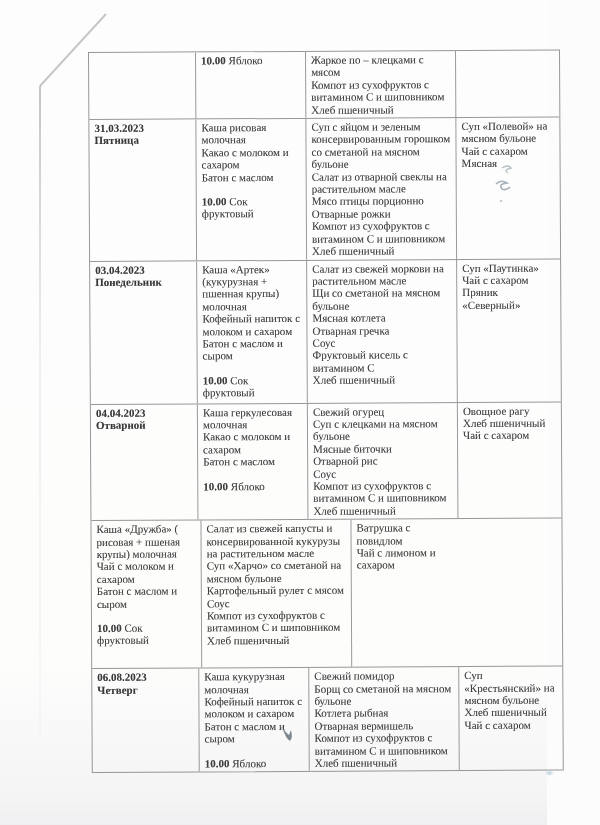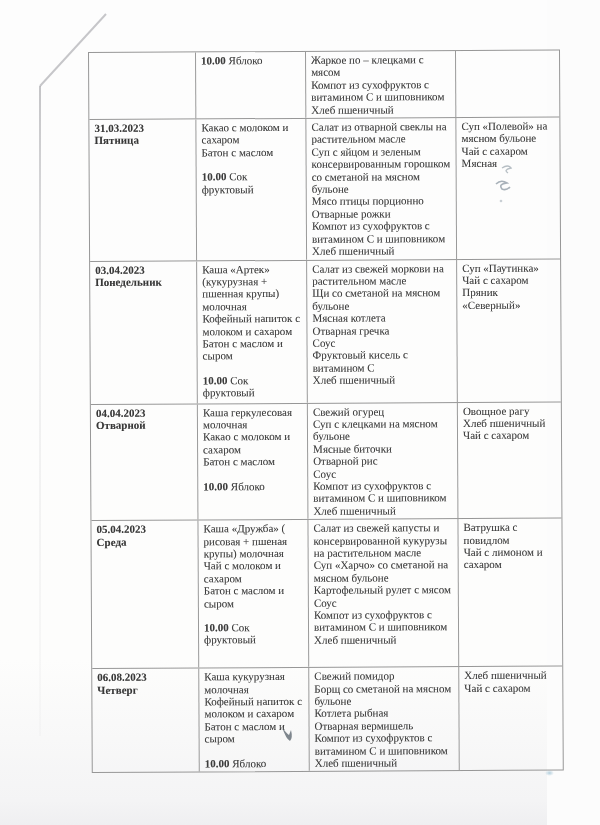--- a/index.html
+++ b/index.html
@@ -87,30 +87,31 @@
     </div>
   </div>
 
   <div class="row">
     <div class="cell c-date">
       <div class="line date">31.03.2023</div>
       <div class="line day">Пятница</div>
     </div>
     <div class="cell c-breakfast">
       <div class="lines">
+            <div class="line">Каша рисовая молочная</div>
             <div class="line">Какао с молоком и сахаром</div>
             <div class="line">Батон с маслом</div>
           </div>
       <div class="gap"></div>
       <div class="snack"><span class="time">10.00</span> <span class="item">Сок фруктовый</span></div>
     </div>
     <div class="cell c-lunch">
       <div class="lines">
+            <div class="line">Суп с яйцом и зеленым консервированным горошком со сметаной на мясном бульоне</div>
             <div class="line">Салат из отварной свеклы на растительном масле</div>
-            <div class="line">Суп с яйцом и зеленым консервированным горошком со сметаной на мясном бульоне</div>
             <div class="line">Мясо птицы порционно</div>
             <div class="line">Отварные рожки</div>
             <div class="line">Компот из сухофруктов с витамином С и шиповником</div>
             <div class="line">Хлеб пшеничный</div>
           </div>
     </div>
     <div class="cell c-extra">
       <div class="lines">
             <div class="line">Суп «Полевой» на мясном бульоне</div>
             <div class="line">Чай с сахаром</div>
@@ -181,24 +182,20 @@
     <div class="cell c-extra">
       <div class="lines">
             <div class="line">Овощное рагу</div>
             <div class="line">Хлеб пшеничный</div>
             <div class="line">Чай с сахаром</div>
           </div>
     </div>
   </div>
 
   <div class="row">
-    <div class="cell c-date">
-      <div class="line date">05.04.2023</div>
-      <div class="line day">Среда</div>
-    </div>
     <div class="cell c-breakfast">
       <div class="lines">
             <div class="line">Каша «Дружба» ( рисовая + пшеная крупы) молочная</div>
             <div class="line">Чай с молоком и сахаром</div>
             <div class="line">Батон с маслом и сыром</div>
           </div>
       <div class="gap"></div>
       <div class="snack"><span class="time">10.00</span> <span class="item">Сок фруктовый</span></div>
     </div>
     <div class="cell c-lunch">
@@ -238,20 +235,21 @@
             <div class="line">Свежий помидор</div>
             <div class="line">Борщ со сметаной на мясном бульоне</div>
             <div class="line">Котлета рыбная</div>
             <div class="line">Отварная вермишель</div>
             <div class="line">Компот из сухофруктов с витамином С и шиповником</div>
             <div class="line">Хлеб пшеничный</div>
           </div>
     </div>
     <div class="cell c-extra">
       <div class="lines">
+            <div class="line">Суп «Крестьянский» на мясном бульоне</div>
             <div class="line">Хлеб пшеничный</div>
             <div class="line">Чай с сахаром</div>
           </div>
     </div>
   </div>
 </div>
 
   <svg class="scribble" width="34" height="48" viewBox="0 0 34 48">
     <path d="M14 8 q6 -4 9 0 q-8 2 -3 5" fill="none" stroke="#7c8a96" stroke-width="1.4" opacity="0.55"></path>
     <path d="M8 24 q5 -5 11 -1 q-9 1 -5 6 q4 2 8 -2" fill="none" stroke="#6f7e8c" stroke-width="1.6" opacity="0.6"></path>

